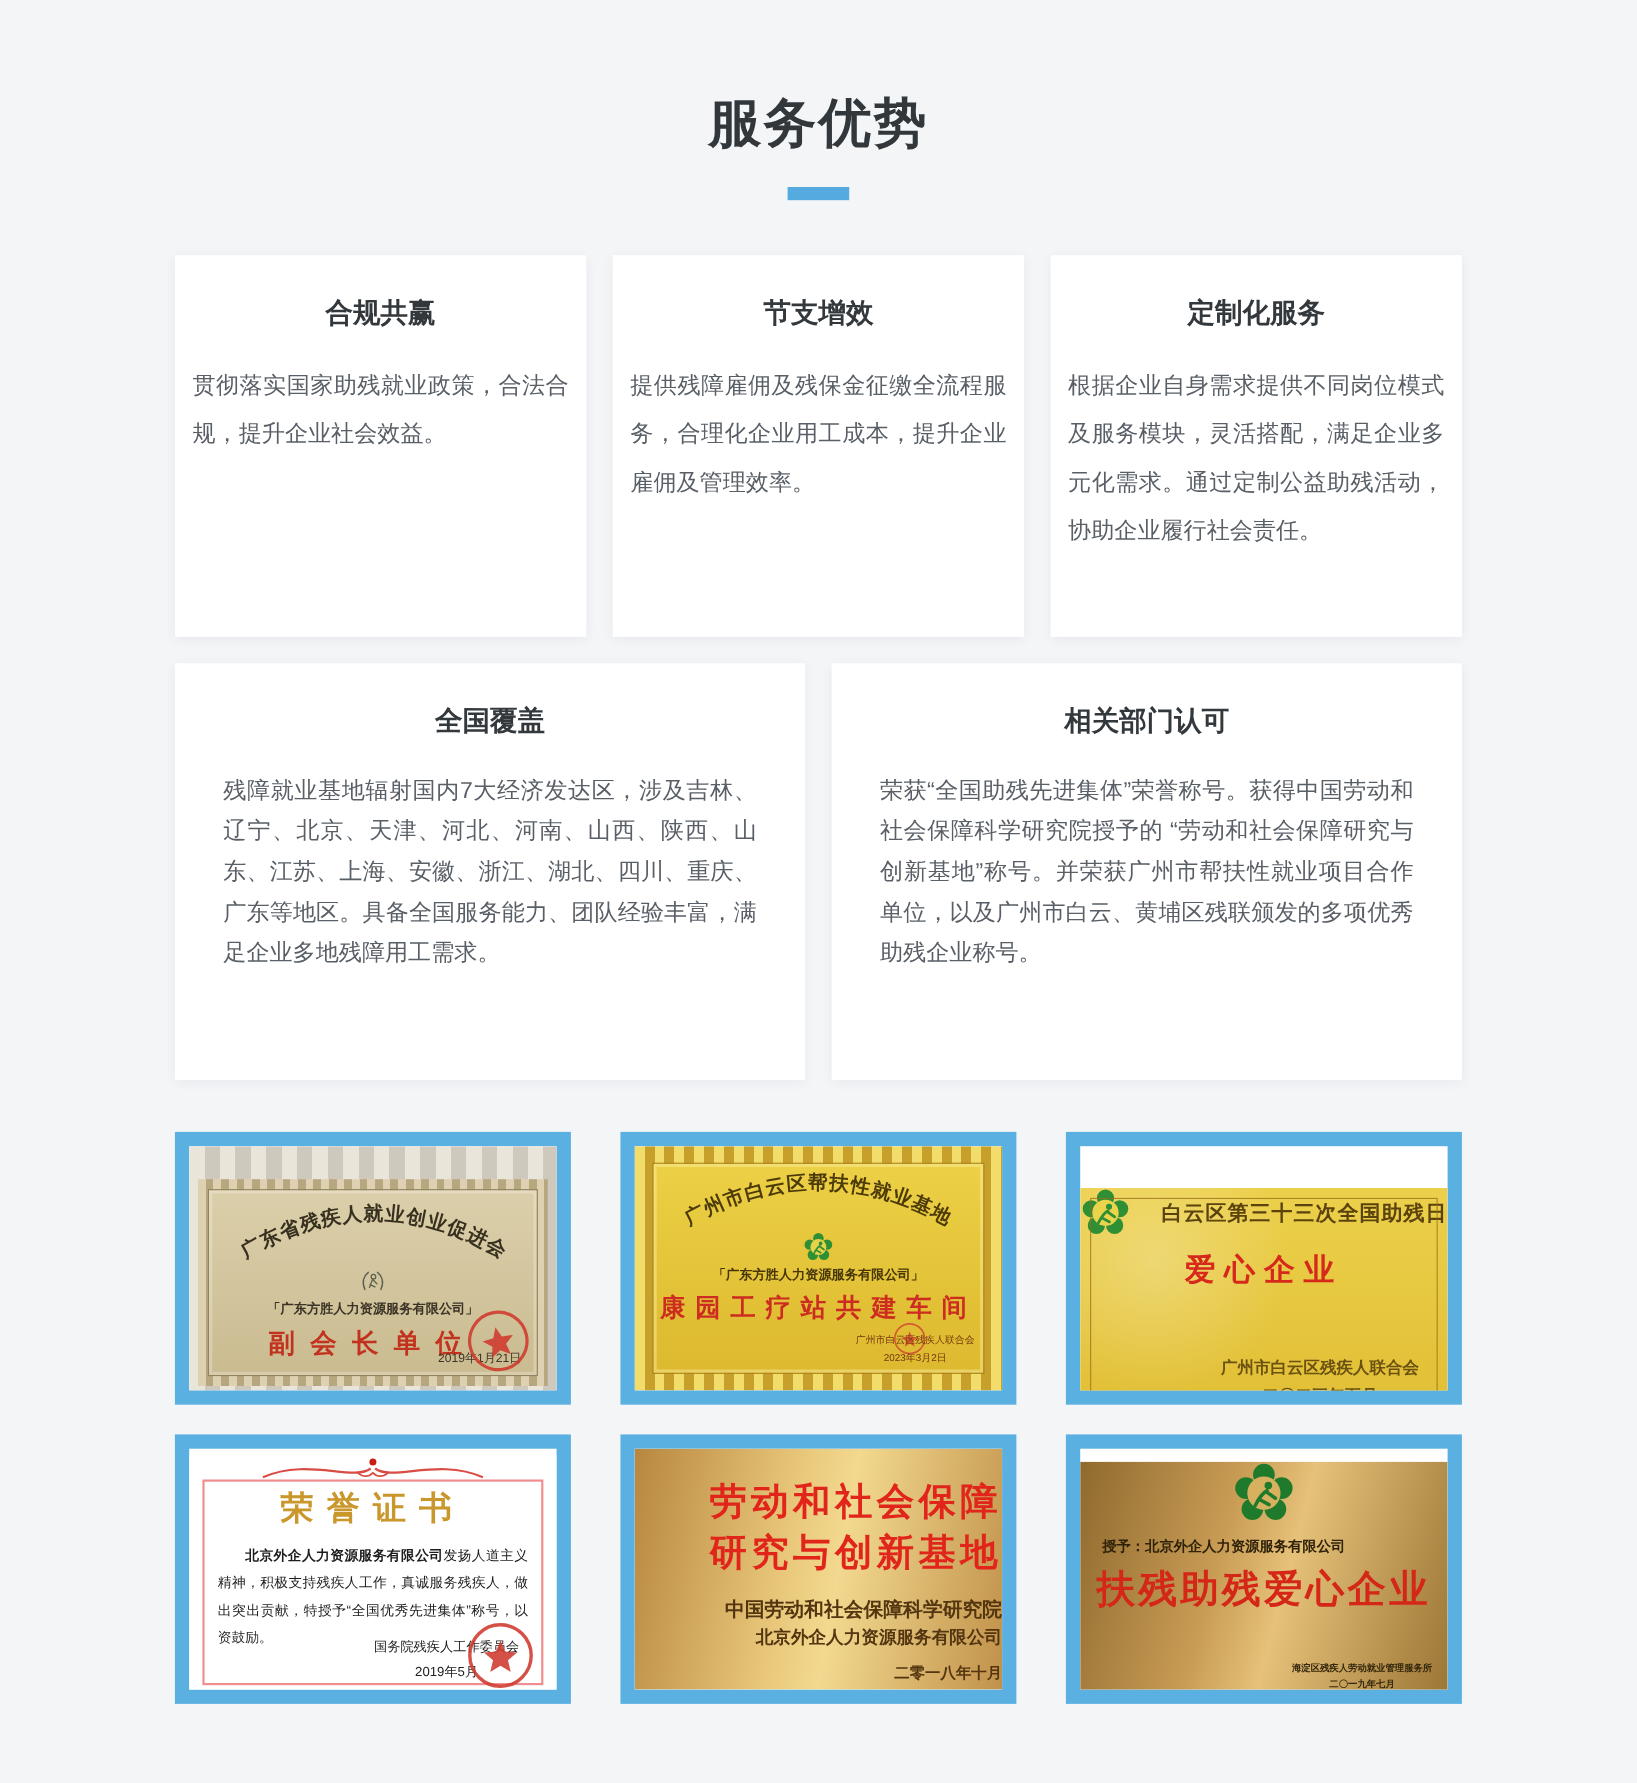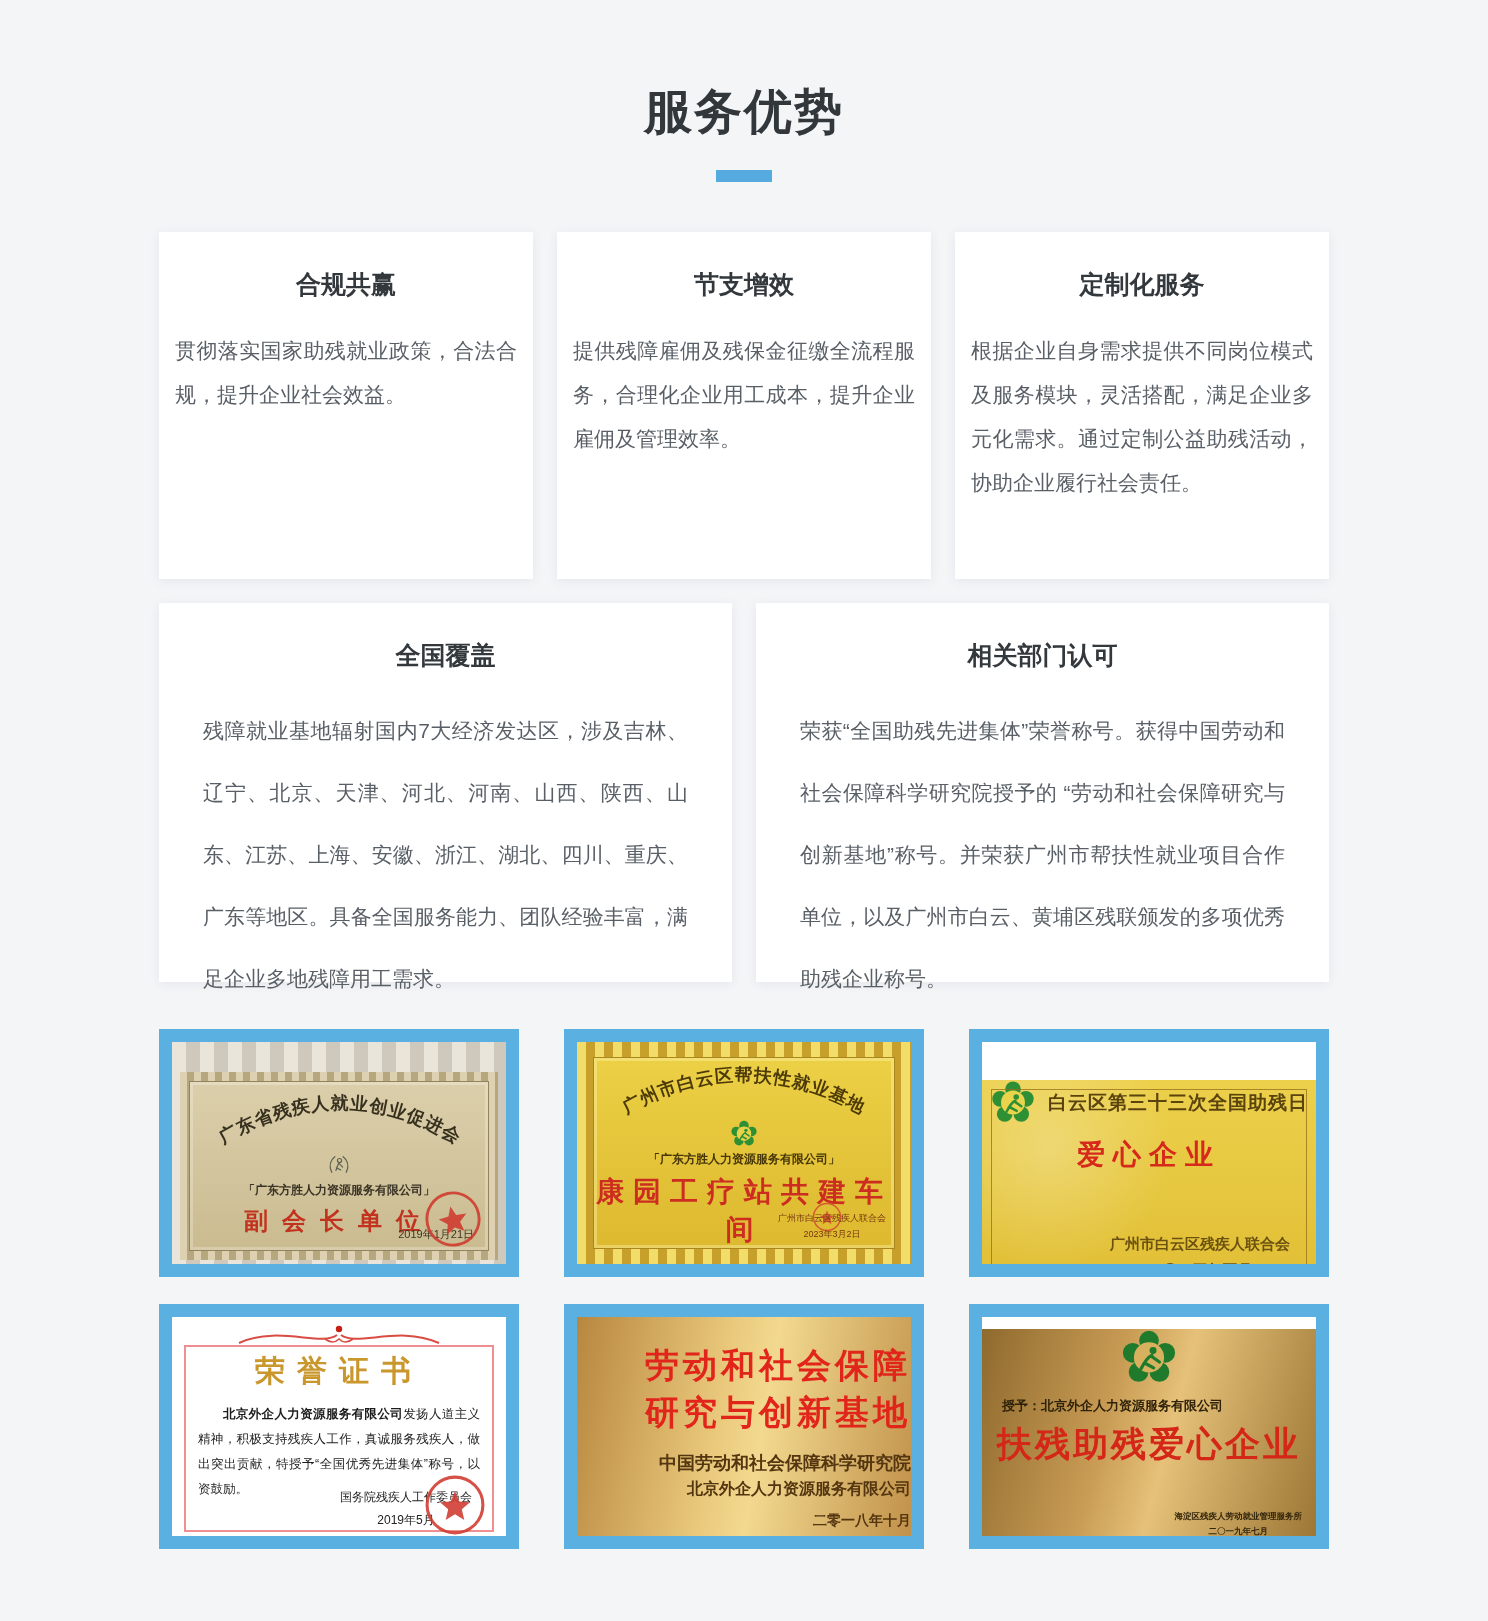--- a/index.html
+++ b/index.html
@@ -45,21 +45,21 @@
     font-weight:700;
     color:#33383d;
   }
   .card p {
     margin-top:28px;
     font-size:21px;
     line-height:44px;
     color:#595f66;
     text-align:justify;
   }
-  .row-2 .card p { line-height:62px; }
+  .row-2 .card p { line-height:37px; }
 
   
   .awards { gap:45px; }
   .awards-1 { margin-top:47px; }
   .awards-2 { margin-top:27px; }
   .award {
     width:360px;
     border:13px solid #5bb0e2;
     background:#fff;
     position:relative;
@@ -113,38 +113,38 @@
     border:1px solid #ab861d;
     box-shadow:inset 0 0 0 3px rgba(255,245,180,.4);
     text-align:center;
   }
   .plq2-in .arc { height:60px; margin-top:2px; }
   .plq2-in .logo-svg { width:28px; height:28px; color:#2f8f34; --logo-inner:#e7d34a; }
   .plq2-company { margin-top:3px; font-size:12px; font-weight:700; color:#463608; }
   .plq2-honor {
     margin-top:5px;
     font-family:"Liberation Serif","DejaVu Serif",serif;
-    font-size:28px; font-weight:700; color:#cd2d20; letter-spacing:9px;
+    font-size:23px; font-weight:700; color:#cd2d20; letter-spacing:9px;
   }
   .plq2-foot {
     position:absolute; right:8px; bottom:6px;
     font-size:9px; line-height:1.7; color:#77370f; text-align:center;
   }
   .seal-2 { width:30px; height:30px; right:52px; bottom:16px; opacity:.75; }
 
   
   .plq3 {
     height:100%;
     background:
       radial-gradient(circle at 20% 30%, rgba(255,255,255,.25), transparent 40%),
       linear-gradient(180deg,#ecd04b,#e0bd33);
     position:relative;
   }
   .plq3-frame { position:absolute; inset:9px; border:1px solid rgba(150,110,25,.75); }
-  .plq3-head { display:flex; align-items:center; justify-content:center; margin-top:38px; gap:12px; }
+  .plq3-head { display:flex; align-items:center; justify-content:space-between; margin-top:38px; gap:12px; }
   .plq3 .logo-svg { width:46px; height:46px; color:#2f8f34; --logo-inner:#e9d44c; margin:0; }
   .plq3-title { font-size:19px; font-weight:700; color:#5b430d; letter-spacing:1px; }
   .plq3-honor {
     margin-top:10px; text-align:center;
     font-family:"Liberation Serif","DejaVu Serif",serif;
     font-size:28px; font-weight:700; color:#d6291b; letter-spacing:8px;
   }
   .plq3-foot {
     position:absolute; right:26px; bottom:20px;
     font-size:15px; line-height:1.7; color:#6b5210; font-weight:700; text-align:center;

